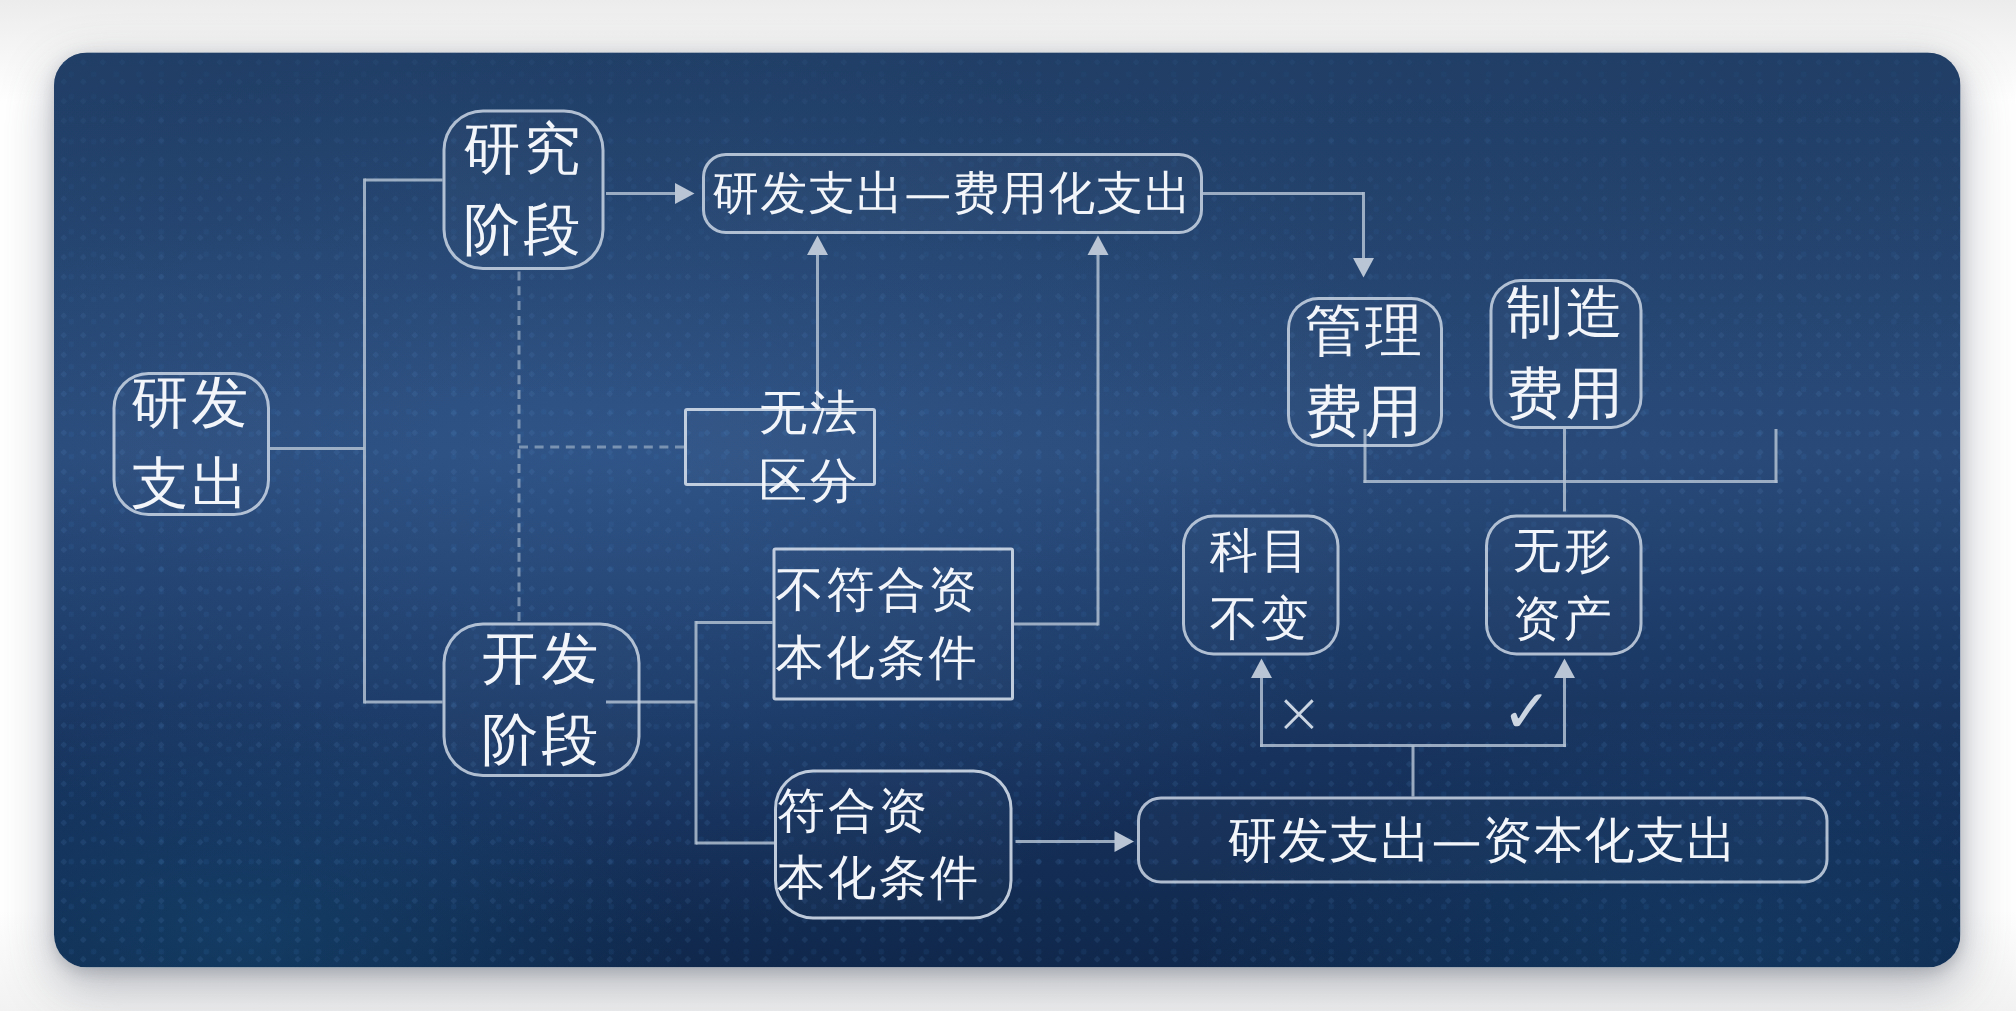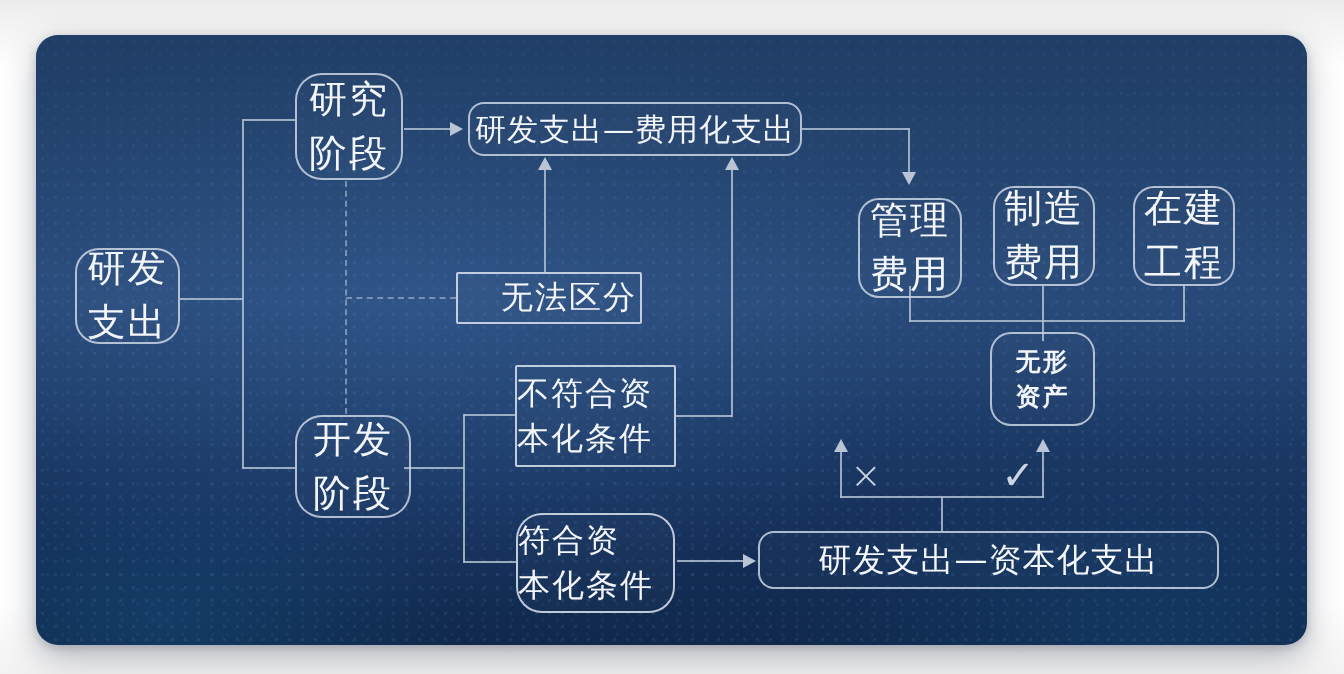--- a/index.html
+++ b/index.html
@@ -124,41 +124,41 @@
 
   <div class="mark cross" style="left:845px; top:457px; width:42px;">×</div>
   <div class="mark check" style="left:996px; top:456px; width:44px;">✓</div>
 
   <div class="node rounded-lg" style="left:75px; top:248px; width:105px; height:96px;">研发
 支出</div>
 
   <div class="node rounded-lg" style="left:295px; top:73px; width:108px; height:107px; border-radius:27px;">研究
 阶段</div>
 
-  <div class="node rounded-lg" style="left:295px; top:415px; width:116px; height:103px; border-radius:27px;">开发
+  <div class="node rounded-lg" style="left:295px; top:415px; width:132px; height:103px; border-radius:27px;">开发
 阶段</div>
 
   <div class="node rounded-md" style="left:468px; top:102px; width:334px; height:54px;">研发支出—费用化支出</div>
 
-  <div class="node rect" style="left:456px; top:272px; width:186px; height:52px;padding-left:40px;">无法区分</div>
+  <div class="node rect" style="left:456px; top:272px; width:128px; height:52px;padding-left:40px;">无法区分</div>
 
   <div class="node rect left-align" style="left:515px; top:365px; width:161px; height:102px;">不符合资
 本化条件</div>
 
   <div class="node rect left-align" style="left:516px; top:513px; width:159px; height:100px;border-radius:26px;">符合资
 本化条件</div>
 
   <div class="node rounded-lg" style="left:858px; top:186px; width:104px; height:100px; border-radius:21px;margin-top:12px;">管理
 费用</div>
 
   <div class="node rounded-lg" style="left:993px; top:186px; width:102px; height:100px; border-radius:21px;">制造
 费用</div>
 
-  <div class="node rounded-lg" style="left:1133px; top:186px; width:102px; height:100px; border-radius:21px;">在建
-工程</div>
 
+  <div class="node rounded-lg" style="left:788px; top:343px; width:105px; height:94px; border-radius:21px; font-size:32px;">科目
+不变</div>
 
-  <div class="node rounded-lg" style="left:990px; top:332px; width:105px; height:94px; border-radius:21px; font-size:25px;font-weight:bold;">无形
+  <div class="node rounded-lg" style="left:990px; top:343px; width:105px; height:94px; border-radius:21px; font-size:32px;">无形
 资产</div>
 
   <div class="node rounded-md" style="left:758px; top:531px; width:461px; height:58px; font-size:33px;">研发支出—资本化支出</div>
 
 </div>
 
 </body></html>

